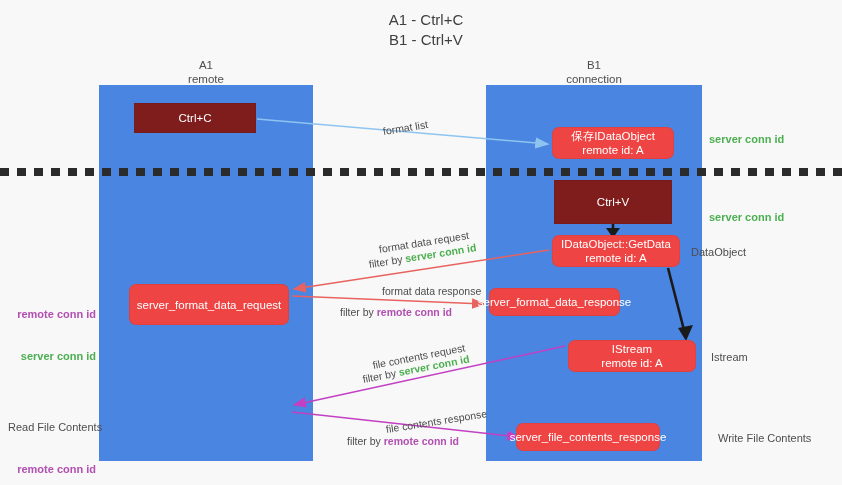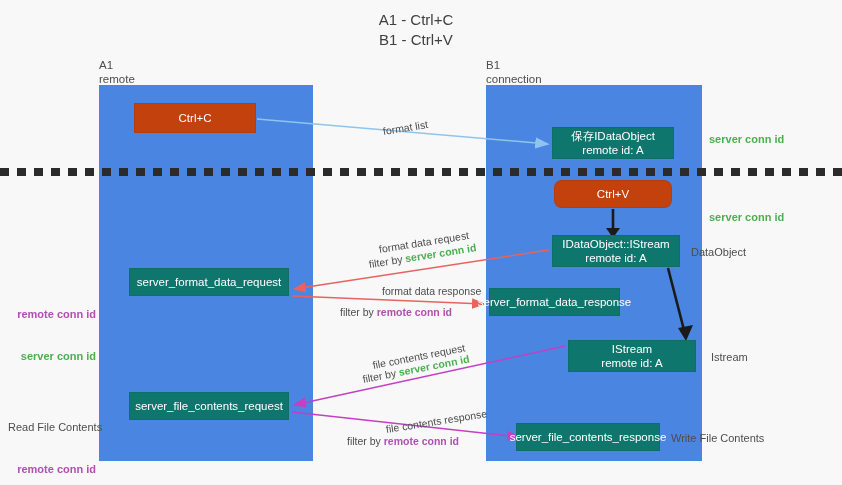--- a/index.html
+++ b/index.html
@@ -9,29 +9,30 @@
     font-family:"Liberation Sans","DejaVu Sans",sans-serif;
     position:relative;
     overflow:hidden;
     -webkit-font-smoothing:antialiased;
   }
   #stage{position:absolute;left:0;top:0;width:842px;height:485px;}
   .abs{position:absolute;}
 
   
   #title{
-    left:2px;top:10px;width:828px;
+    left:12px;top:10px;width:828px;
     text-align:center;
     font-size:15px;line-height:20px;
     color:#404040;
     white-space:pre;
   }
 
   
   .col-head{
+    text-align:center;
     font-size:11.5px;line-height:14px;
     color:#4d4d4d;
     white-space:pre;
   }
   #head-a{left:99px;top:58px;width:214px;}
   #head-b{left:486px;top:58px;width:216px;}
 
   
   .lane{background:#4a86e1;}
   #lane-a{left:99px;top:85px;width:214px;height:376px;}
@@ -46,47 +47,47 @@
   
   .node{
     box-sizing:border-box;
     display:flex;align-items:center;justify-content:center;
     text-align:center;
     color:#ffffff;
     font-size:11.5px;line-height:14px;
     white-space:pre;
     border:1px solid rgba(0,0,0,.06);
   }
-  .green{background:#c2410c;}
-  .orange{background:#0f766e;}
+  .green{background:#7f1d1d;}
+  .orange{background:#ef4444;border-radius:7px;}
 
   #n-ctrlc{left:134px;top:103px;width:122px;height:30px;}
   #n-save{left:552px;top:127px;width:122px;height:32px;}
-  #n-ctrlv{left:554px;top:180px;width:118px;height:28px;border-radius:8px;}
+  #n-ctrlv{left:554px;top:180px;width:118px;height:44px;}
   #n-getdata{left:552px;top:235px;width:128px;height:32px;}
-  #n-fmtreq{left:129px;top:268px;width:160px;height:28px;}
+  #n-fmtreq{left:129px;top:284px;width:160px;height:41px;}
   #n-fmtresp{left:489px;top:288px;width:131px;height:28px;}
   #n-istream{left:568px;top:340px;width:128px;height:32px;}
   #n-filereq{left:129px;top:392px;width:160px;height:28px;}
   #n-fileresp{left:516px;top:423px;width:144px;height:28px;}
 
   
   .side{
     font-size:11px;line-height:14px;
     white-space:pre;
     color:#4d4d4d;
   }
   .green-t{color:#4caf50;font-weight:bold;}
   .purple-t{color:#b24fb2;font-weight:bold;}
 
   #s-conn1{left:709px;top:132px;}
   #s-conn2{left:709px;top:210px;}
   #s-dataobject{left:691px;top:245px;}
   #s-istream{left:711px;top:350px;}
-  #s-write{left:671px;top:431px;}
+  #s-write{left:718px;top:431px;}
 
   #s-left1{left:8px;top:279px;width:88px;text-align:right;}
   #s-left2{left:8px;top:392px;width:88px;text-align:right;}
 
   
   .edge-lab{
     font-size:10.5px;line-height:14px;
     color:#4d4d4d;
     white-space:pre;
   }
@@ -153,27 +154,26 @@
 
     <line x1="565" y1="346" x2="294" y2="405" stroke="#c33fc3" stroke-width="1.5" marker-end="url(#ah-mag)"></line>
 
     <line x1="292" y1="412" x2="519" y2="437" stroke="#c33fc3" stroke-width="1.5" marker-end="url(#ah-mag)"></line>
   </svg>
 
   <div class="abs node green" id="n-ctrlc">Ctrl+C</div>
   <div class="abs node orange" id="n-save">保存IDataObject
 remote id: A</div>
   <div class="abs node green" id="n-ctrlv">Ctrl+V</div>
-  <div class="abs node orange" id="n-getdata">IDataObject::IStream
+  <div class="abs node orange" id="n-getdata">IDataObject::GetData
 remote id: A</div>
   <div class="abs node orange" id="n-fmtreq">server_format_data_request</div>
   <div class="abs node orange" id="n-fmtresp">server_format_data_response</div>
   <div class="abs node orange" id="n-istream">IStream
 remote id: A</div>
-  <div class="abs node orange" id="n-filereq">server_file_contents_request</div>
   <div class="abs node orange" id="n-fileresp">server_file_contents_response</div>
 
   <div class="abs edge-lab" id="e-formatlist">
     <span class="rot-n">format list</span>
   </div>
 
   <div class="abs edge-lab" id="e-fdr">
     <span class="rot-n">format data request</span>
   </div>
   <div class="abs edge-lab" id="e-fdr2">

